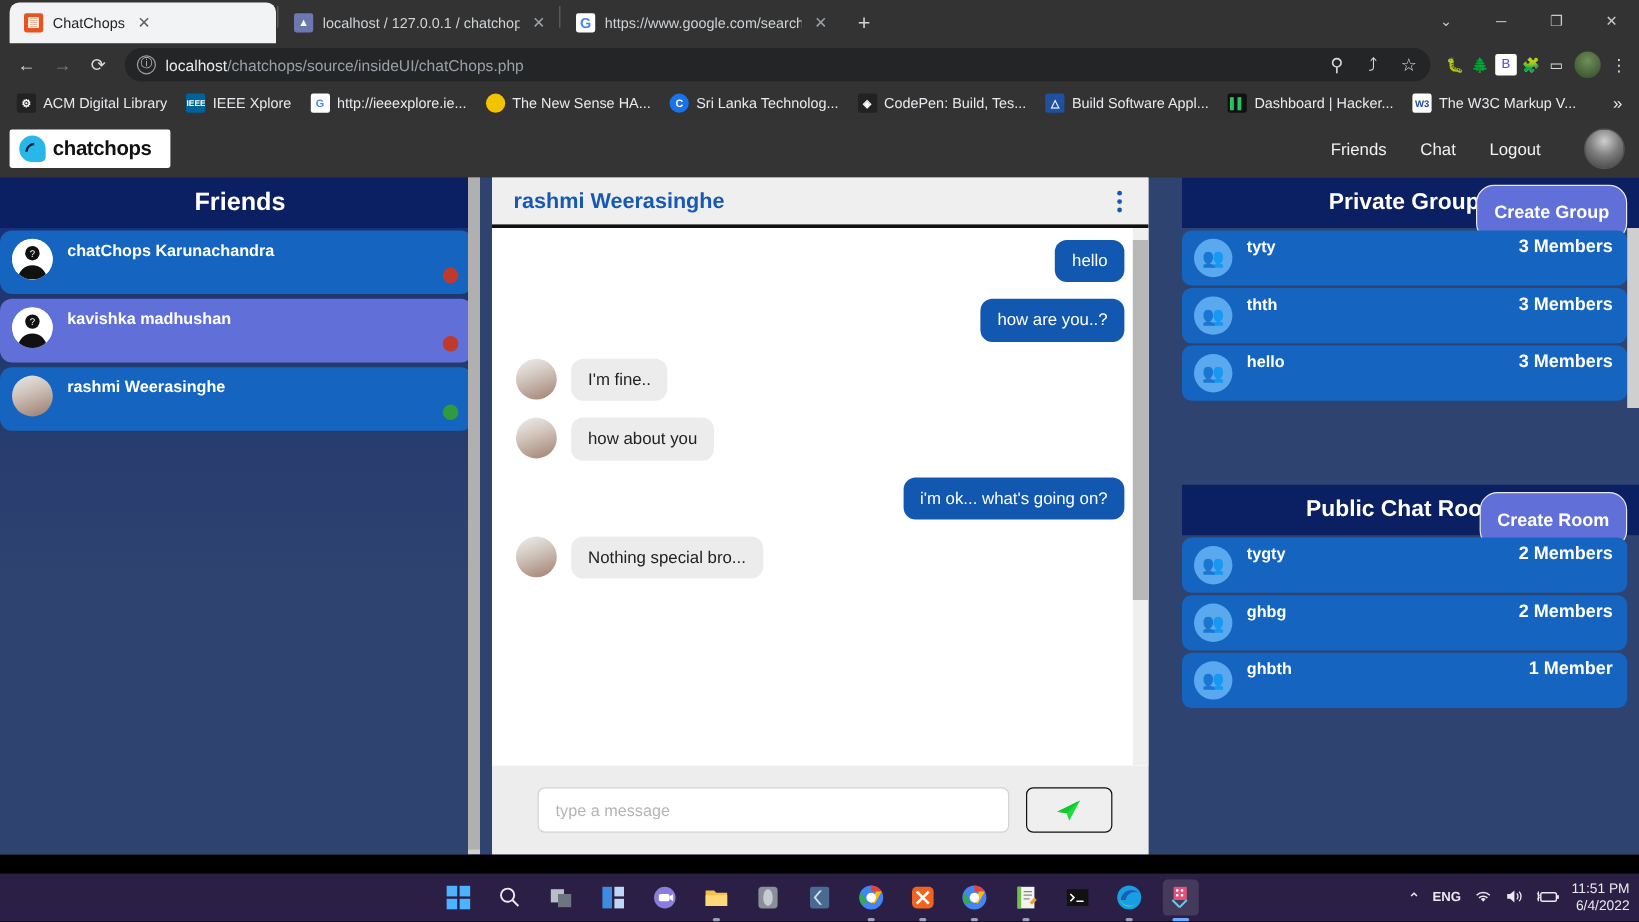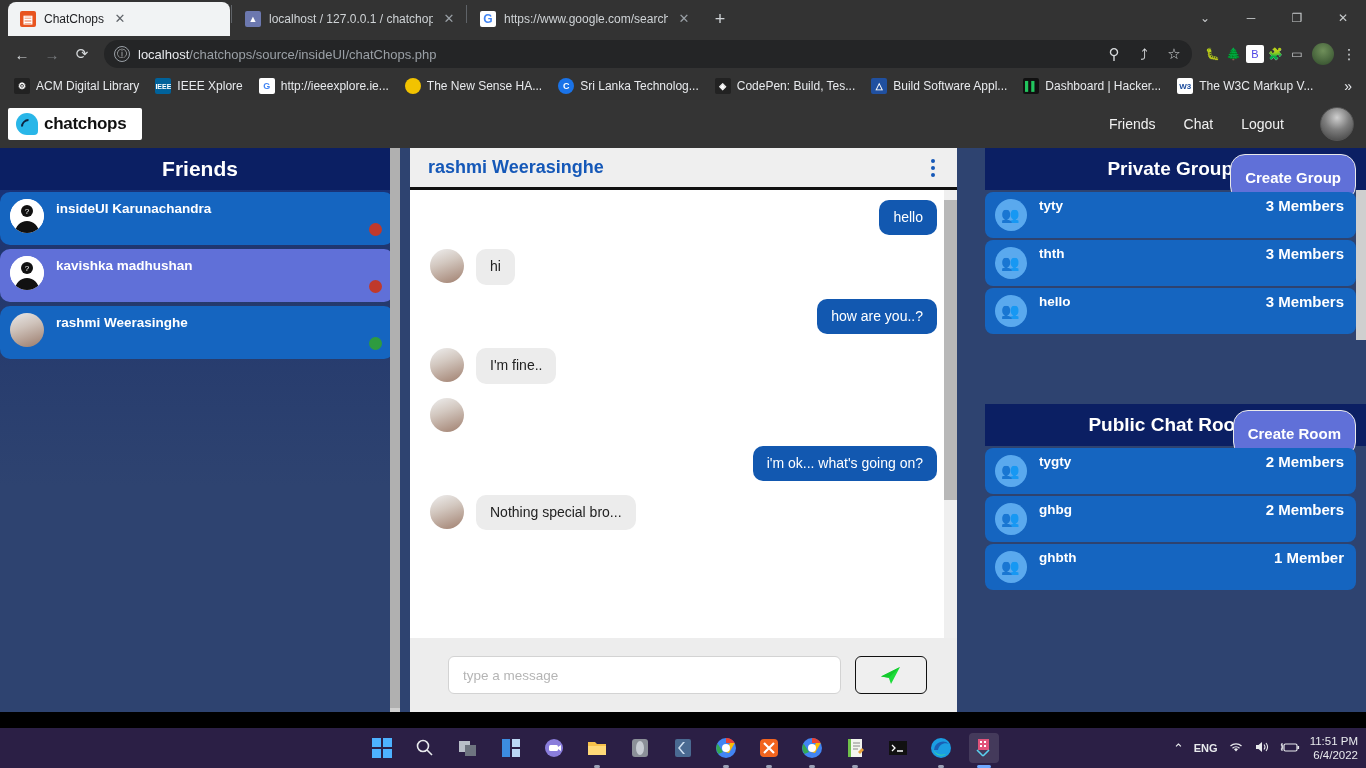--- a/index.html
+++ b/index.html
@@ -246,21 +246,21 @@
         <div class="friend-list">
           <div class="friend-item">
             <span class="friend-av" style="background:#fff">
               <svg width="34" height="34" viewBox="0 0 34 34">
                   <circle cx="17" cy="17" r="17" fill="#fff"></circle>
                   <circle cx="17" cy="12" r="6" fill="#111"></circle>
                   <path d="M5 34c0-7 5.5-12 12-12s12 5 12 12z" fill="#111"></path>
                   <text x="17" y="15" font-size="8" fill="#fff" text-anchor="middle" font-family="sans-serif">?</text>
                 </svg>
             </span>
-            <span class="friend-name">insideUI Karunachandra</span>
+            <span class="friend-name">chatChops Karunachandra</span>
             <span class="status-dot" style="background:#c0392b"></span>
           </div>
           <div class="friend-item selected">
             <span class="friend-av" style="background:#fff">
               <svg width="34" height="34" viewBox="0 0 34 34">
                   <circle cx="17" cy="17" r="17" fill="#fff"></circle>
                   <circle cx="17" cy="12" r="6" fill="#111"></circle>
                   <path d="M5 34c0-7 5.5-12 12-12s12 5 12 12z" fill="#111"></path>
                   <text x="17" y="15" font-size="8" fill="#fff" text-anchor="middle" font-family="sans-serif">?</text>
                 </svg>
@@ -285,33 +285,30 @@
           <span class="kebab">
               <span></span>
               <span></span>
               <span></span>
             </span>
         </div>
         <div class="chat-body">
           <div class="msg-row out">
             <div class="bubble out">hello</div>
           </div>
-          <div class="msg-row">
-            <span class="msg-av" style="background:linear-gradient(160deg,#efefef 0%,#d3c8c0 40%,#a07f6e 100%)"></span>
-            <div class="bubble in">hi</div>
-          </div>
           <div class="msg-row out">
             <div class="bubble out">how are you..?</div>
           </div>
           <div class="msg-row">
             <span class="msg-av" style="background:linear-gradient(160deg,#efefef 0%,#d3c8c0 40%,#a07f6e 100%)"></span>
             <div class="bubble in">I'm fine..</div>
           </div>
           <div class="msg-row">
             <span class="msg-av" style="background:linear-gradient(160deg,#efefef 0%,#d3c8c0 40%,#a07f6e 100%)"></span>
+            <div class="bubble in">how about you</div>
           </div>
           <div class="msg-row out">
             <div class="bubble out">i'm ok... what's going on?</div>
           </div>
           <div class="msg-row">
             <span class="msg-av" style="background:linear-gradient(160deg,#efefef 0%,#d3c8c0 40%,#a07f6e 100%)"></span>
             <div class="bubble in">Nothing special bro...</div>
           </div>
           <div class="chat-scroll">
             <div class="chat-scroll-thumb"></div>

